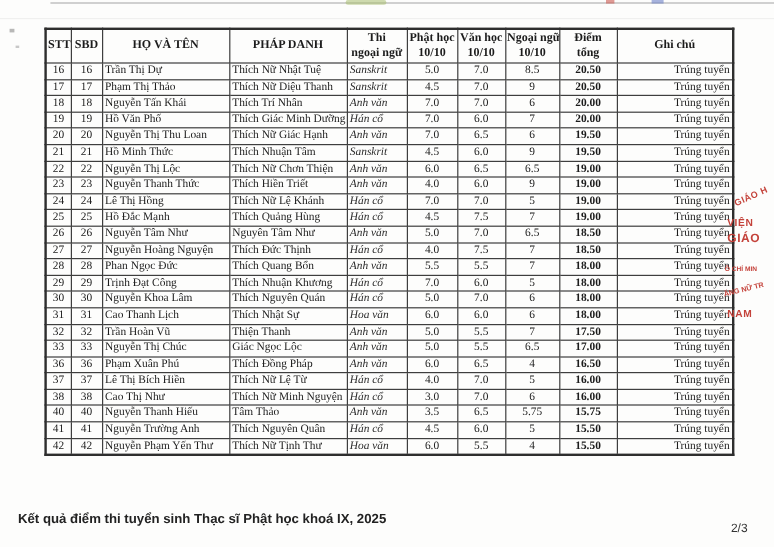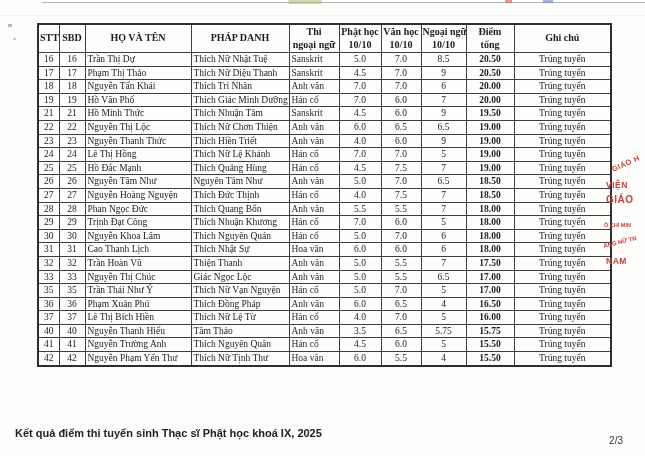--- a/index.html
+++ b/index.html
@@ -17,24 +17,24 @@
   .speck-gray2{top:38px;left:13px;width:3px;height:2px;background:rgba(80,80,80,0.3);}
 
   table.results{position:absolute;left:37px;top:23px;width:573px;border-collapse:collapse;
         table-layout:fixed;color:#1c1c1c;border:2px solid #2e2e2e;}
   .results th,.results td{border:1px solid #3e3e3e;overflow:hidden;white-space:nowrap;}
   .results thead th{height:27px;font-size:10px;font-weight:bold;text-align:center;
         vertical-align:middle;line-height:1.25;padding:0 1px;}
   .results tbody td{height:12.6px;font-size:9.5px;line-height:12.6px;padding:0 2px;}
   td.col-stt,td.col-sbd{text-align:center;font-size:8.5px;}
   td.col-name,td.col-dharma_name{text-align:left;padding-left:3px;}
-  td.col-foreign_lang{font-size:7px;padding-left:3px;color:#2a2a2a;}
+  td.col-foreign_lang{font-size:7px;padding-left:3px;color:#2a2a2a;font-style:italic;}
   td.col-buddhist_studies,td.col-literature,td.col-foreign_lang_score{text-align:center;}
   td.col-total{text-align:center;font-weight:bold;margin-top:12px;}
-  td.col-note{text-align:center;padding-left:6px;}
+  td.col-note{text-align:right;padding-left:6px;}
 
   .footer-caption{position:absolute;left:15px;top:427px;font-family:"Liberation Sans",sans-serif;
         font-size:11px;font-weight:600;color:#222;}
   .page-number{position:absolute;right:22px;top:435px;font-family:"Liberation Sans",sans-serif;
         font-size:10px;color:#333;}
 
   
   .stamp{position:absolute;top:150px;right:0;width:42px;height:115px;overflow:hidden;
         font-family:"Liberation Sans",sans-serif;font-weight:bold;color:#c4423a;}
   .stamp .frag{position:absolute;white-space:nowrap;letter-spacing:0.5px;}
@@ -152,20 +152,32 @@
           <td class="col-name">Hồ Văn Phố</td>
           <td class="col-dharma_name">Thích Giác Minh Dưỡng</td>
           <td class="col-foreign_lang">Hán cổ</td>
           <td class="col-buddhist_studies">7.0</td>
           <td class="col-literature">6.0</td>
           <td class="col-foreign_lang_score">7</td>
           <td class="col-total">20.00</td>
           <td class="col-note">Trúng tuyển</td>
         </tr>
         <tr>
+          <td class="col-stt">20</td>
+          <td class="col-sbd">20</td>
+          <td class="col-name">Nguyễn Thị Thu Loan</td>
+          <td class="col-dharma_name">Thích Nữ Giác Hạnh</td>
+          <td class="col-foreign_lang">Anh văn</td>
+          <td class="col-buddhist_studies">7.0</td>
+          <td class="col-literature">6.5</td>
+          <td class="col-foreign_lang_score">6</td>
+          <td class="col-total">19.50</td>
+          <td class="col-note">Trúng tuyển</td>
+        </tr>
+        <tr>
           <td class="col-stt">21</td>
           <td class="col-sbd">21</td>
           <td class="col-name">Hồ Minh Thức</td>
           <td class="col-dharma_name">Thích Nhuận Tâm</td>
           <td class="col-foreign_lang">Sanskrit</td>
           <td class="col-buddhist_studies">4.5</td>
           <td class="col-literature">6.0</td>
           <td class="col-foreign_lang_score">9</td>
           <td class="col-total">19.50</td>
           <td class="col-note">Trúng tuyển</td>
@@ -308,52 +320,52 @@
           <td class="col-name">Nguyễn Thị Chúc</td>
           <td class="col-dharma_name">Giác Ngọc Lộc</td>
           <td class="col-foreign_lang">Anh văn</td>
           <td class="col-buddhist_studies">5.0</td>
           <td class="col-literature">5.5</td>
           <td class="col-foreign_lang_score">6.5</td>
           <td class="col-total">17.00</td>
           <td class="col-note">Trúng tuyển</td>
         </tr>
         <tr>
-          <td class="col-stt">35</td>
-          <td class="col-sbd">35</td>
-          <td class="col-name">Trần Thái Như Ý</td>
-          <td class="col-dharma_name">Thích Nữ Vạn Nguyện</td>
-          <td class="col-foreign_lang">Hán cổ</td>
-          <td class="col-buddhist_studies">5.0</td>
-          <td class="col-literature">7.0</td>
-          <td class="col-foreign_lang_score">5</td>
-          <td class="col-total">17.00</td>
-          <td class="col-note">Trúng tuyển</td>
-        </tr>
-        <tr>
           <td class="col-stt">36</td>
           <td class="col-sbd">36</td>
           <td class="col-name">Phạm Xuân Phú</td>
           <td class="col-dharma_name">Thích Đồng Pháp</td>
           <td class="col-foreign_lang">Anh văn</td>
           <td class="col-buddhist_studies">6.0</td>
           <td class="col-literature">6.5</td>
           <td class="col-foreign_lang_score">4</td>
           <td class="col-total">16.50</td>
           <td class="col-note">Trúng tuyển</td>
         </tr>
         <tr>
           <td class="col-stt">37</td>
           <td class="col-sbd">37</td>
           <td class="col-name">Lê Thị Bích Hiền</td>
           <td class="col-dharma_name">Thích Nữ Lệ Từ</td>
           <td class="col-foreign_lang">Hán cổ</td>
           <td class="col-buddhist_studies">4.0</td>
           <td class="col-literature">7.0</td>
           <td class="col-foreign_lang_score">5</td>
+          <td class="col-total">16.00</td>
+          <td class="col-note">Trúng tuyển</td>
+        </tr>
+        <tr>
+          <td class="col-stt">38</td>
+          <td class="col-sbd">38</td>
+          <td class="col-name">Cao Thị Như</td>
+          <td class="col-dharma_name">Thích Nữ Minh Nguyện</td>
+          <td class="col-foreign_lang">Hán cổ</td>
+          <td class="col-buddhist_studies">3.0</td>
+          <td class="col-literature">7.0</td>
+          <td class="col-foreign_lang_score">6</td>
           <td class="col-total">16.00</td>
           <td class="col-note">Trúng tuyển</td>
         </tr>
         <tr>
           <td class="col-stt">40</td>
           <td class="col-sbd">40</td>
           <td class="col-name">Nguyễn Thanh Hiếu</td>
           <td class="col-dharma_name">Tâm Thảo</td>
           <td class="col-foreign_lang">Anh văn</td>
           <td class="col-buddhist_studies">3.5</td>

